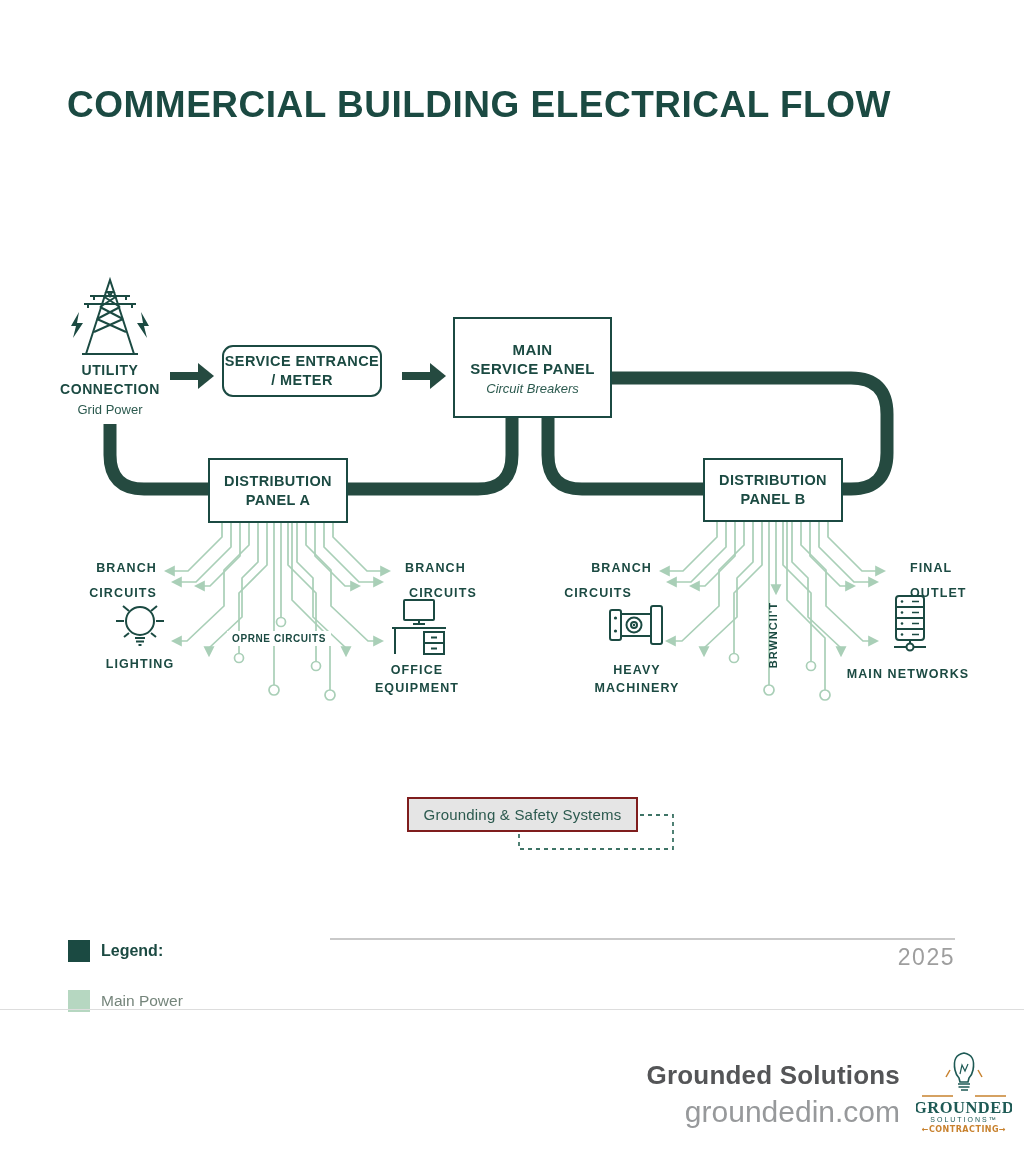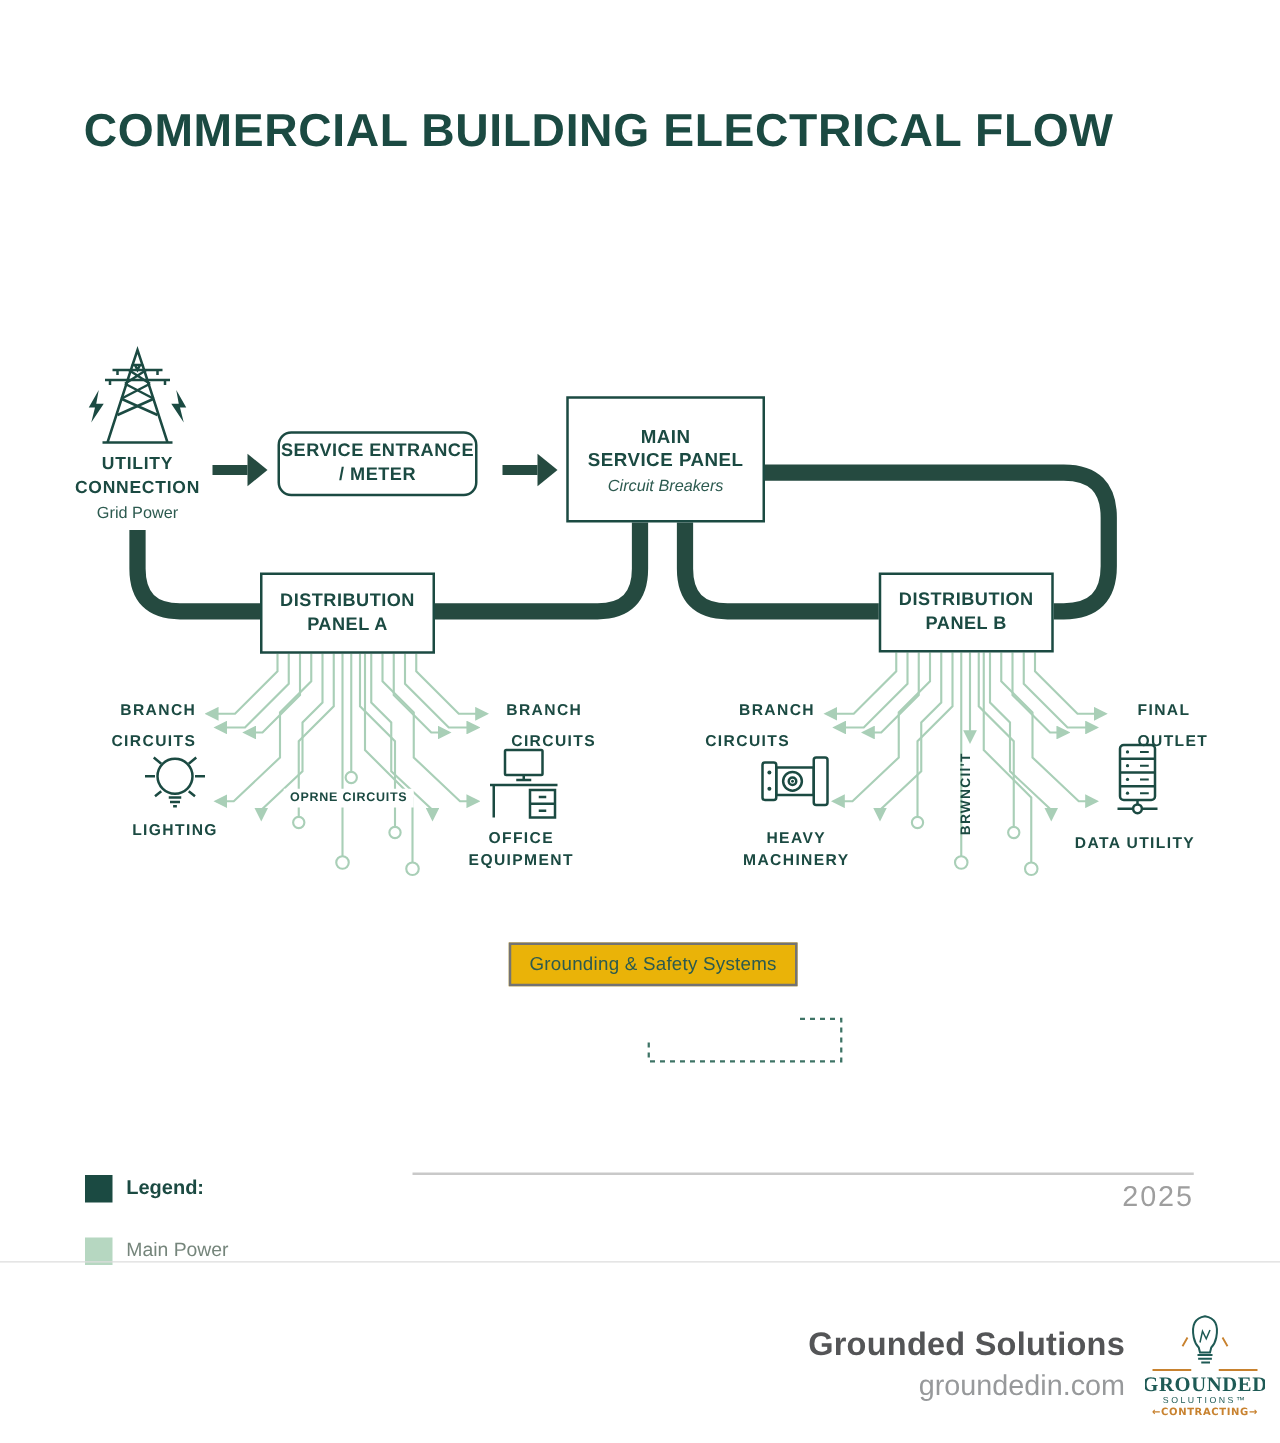--- a/index.html
+++ b/index.html
@@ -42,41 +42,41 @@
     padding:2px 5px; color:#1b4a42; font-weight:bold; font-size:10px; letter-spacing:0.6px;
   }
   .vertical-label {
     position:absolute; left:743px; top:604px; width:60px; height:62px; z-index:2;
     display:flex; align-items:center; justify-content:center;
     transform:rotate(-90deg);
     color:#1b4a42; font-weight:bold; font-size:11px; letter-spacing:1px; white-space:nowrap;
   }
 
   .grounding-box {
-    position:absolute; left:407px; top:754px; width:231px; height:35px; z-index:3;
-    background:#eab308; border:2px solid #737373; display:flex; align-items:center; justify-content:center;
+    position:absolute; left:407px; top:797px; width:231px; height:35px; z-index:3;
+    background:#e5e5e5; border:2px solid #7f1d1d; display:flex; align-items:center; justify-content:center;
     color:#2c5a4f; font-size:15px; letter-spacing:0.2px;
   }
 
   .legend { position:absolute; left:68px; top:912px; z-index:2; }
   .legend-row { display:flex; align-items:center; margin-bottom:12px;margin-top:28px; }
   .swatch { width:22px; height:22px; margin-right:11px; }
   .swatch.dark { background:#1b4a42; }
   .swatch.light { background:#b6d7c1; }
   .legend-title { font-size:16px; font-weight:bold; color:#1b4a42; }
   .legend-item  { font-size:15.5px; color:#75857b; }
 
   .legend-rule { position:absolute; left:330px; top:938px; width:625px; height:2px; background:#c9c9c9; z-index:2; }
   .year { position:absolute; left:755px; top:944px; width:200px; z-index:2; text-align:right;
           font-size:23px; color:#9e9e9e; letter-spacing:1.5px; }
 
   .footer-divider { position:absolute; left:0; top:1009px; width:1024px; height:1px; background:#dddddd; z-index:2; }
   .footer-text { position:absolute; left:500px; top:1060px; width:400px; z-index:2; text-align:right; }
   .footer-company { font-size:26px; font-weight:bold; color:#545557; letter-spacing:0.2px; }
-  .footer-site { font-size:23px; color:#97999b; margin-top:4px; }
+  .footer-site { font-size:30px; color:#97999b; margin-top:4px; }
   #logo-svg { position:absolute; left:916px; top:1048px; z-index:2; }
 </style>
 </head>
 <body>
 
 <div class="poster">
 
   <h1 class="title">COMMERCIAL BUILDING ELECTRICAL FLOW</h1>
 
   <svg id="diagram-svg" width="1024" height="1154" viewBox="0 0 1024 1154">
@@ -280,21 +280,21 @@
     <span>OUTLET</span>
   </div>
   <div class="icon-label al-center" style="left:581px; top:661px; width:112px; line-height:1.45;">
     <span>HEAVY</span><br>
     <span>MACHINERY</span>
   </div>
   <div class="vertical-label">
     <span>BRWNCIl'T</span>
   </div>
   <div class="icon-label al-center" style="left:843px; top:665px; width:130px;">
-    <span>DATA UTILITY</span>
+    <span>MAIN NETWORKS</span>
   </div>
 
   <div class="grounding-box">
     <span>Grounding &amp; Safety Systems</span>
   </div>
 
   <div class="legend">
     <div class="legend-row">
       <div class="swatch dark"></div>
       <div class="legend-title">Legend:</div>

